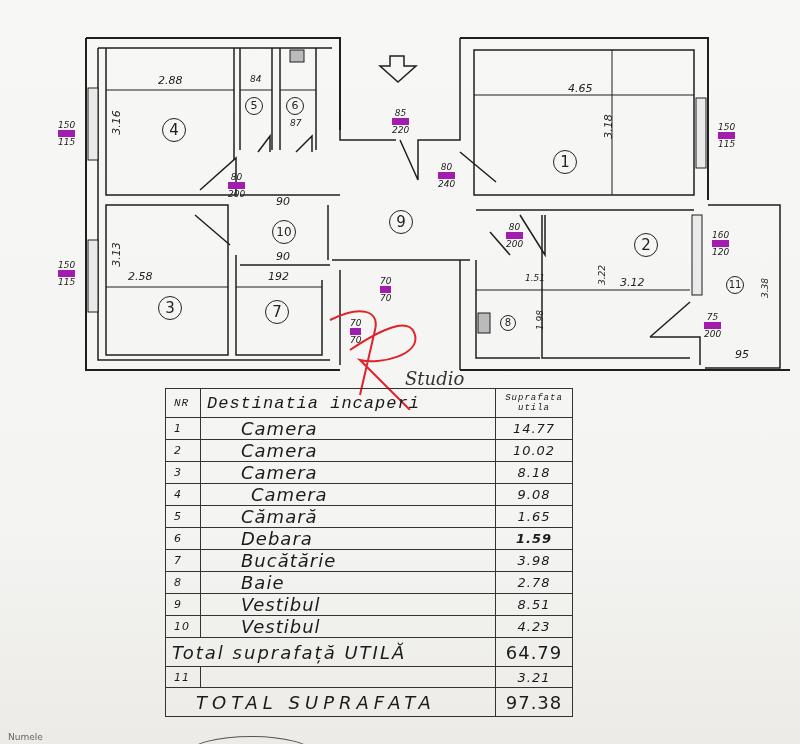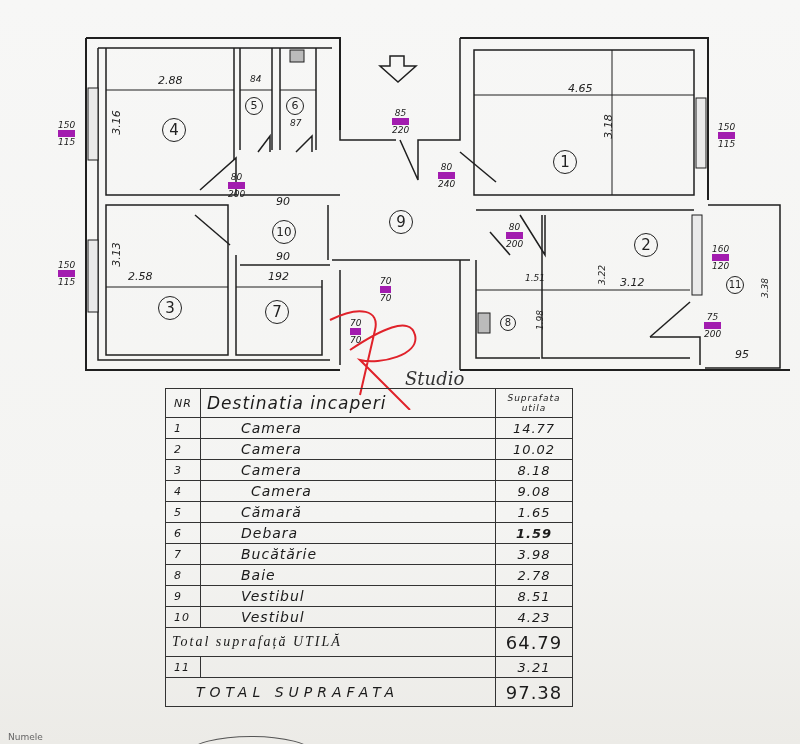--- a/index.html
+++ b/index.html
@@ -7,24 +7,24 @@
   .paper{position:absolute;left:0;top:0;width:800px;height:744px;background:linear-gradient(180deg,#f7f7f6 0%,#f4f4f2 70%,#ecebe7 100%);}
   svg.plan{position:absolute;left:0;top:0;}
   .lbl{position:absolute;font-family:"DejaVu Sans",sans-serif;font-style:italic;color:#222;white-space:nowrap;}
   .dim{font-size:11px;}
   .num{font-size:15px;border:1.5px solid #222;border-radius:50%;width:22px;height:22px;line-height:22px;text-align:center;font-style:normal;}
   .frac{font-size:9px;text-align:center;line-height:10px;}
   .frac span{display:block;}
   .frac .top{border-bottom:7px solid #a21caf;}
   .vert{transform:rotate(-90deg);transform-origin:center;}
   table.area{position:absolute;left:165px;top:388px;width:408px;border-collapse:collapse;font-style:italic;color:#1b1b1b;}
-  table.area td{border:1px solid #333;padding:0 6px;height:20px;font-size:14px;font-family:"DejaVu Sans",sans-serif;letter-spacing:1px;}
+  table.area td{border:1px solid #333;padding:0 6px;height:20px;font-size:18px;font-family:"DejaVu Sans",sans-serif;letter-spacing:1px;}
   table.area td.nr{width:20px;font-size:11px;padding-left:8px;}
   table.area td.val{width:64px;text-align:center;font-size:13px;}
-  table.area tr.head td{height:28px;}
+  table.area tr.head td{height:28px;font-family:Liberation Mono, monospace;}
   table.area tr.head td.val{font-size:9px;line-height:10px;text-align:center;}
   table.area tr.total td{height:28px;}
   table.area tr.total td.val{font-size:18px;font-style:normal;text-align:center;}
   table.area td.indent1{padding-left:40px;}
   table.area td.indent2{padding-left:50px;}
   .footer-note{position:absolute;left:8px;top:732px;font-size:9px;color:#666;}
   .stamp{position:absolute;left:190px;top:736px;width:120px;height:30px;border:1.5px solid #555;border-radius:50%;}
   .wm{position:absolute;left:320px;top:300px;}
 </style>
 </head>
@@ -138,21 +138,21 @@
     <span>115</span>
   </div>
 <div class="lbl frac" style="left:58px;top:260px;">
     <span class="top">150</span>
     <span>115</span>
   </div>
 <div class="lbl frac" style="left:718px;top:122px;">
     <span class="top">150</span>
     <span>115</span>
   </div>
-<div class="lbl frac" style="left:712px;top:244px;">
+<div class="lbl frac" style="left:712px;top:230px;">
     <span class="top">160</span>
     <span>120</span>
   </div>
 <div class="lbl frac" style="left:392px;top:108px;">
     <span class="top">85</span>
     <span>220</span>
   </div>
 <div class="lbl frac" style="left:438px;top:162px;">
     <span class="top">80</span>
     <span>240</span>
@@ -234,21 +234,21 @@
         <td class="nr">9</td>
         <td class="indent1">Vestibul</td>
         <td class="val">8.51</td>
       </tr>
   <tr>
         <td class="nr">10</td>
         <td class="indent1">Vestibul</td>
         <td class="val">4.23</td>
       </tr>
   <tr class="total">
-    <td colspan="2" style="letter-spacing:2px;font-family:Liberation Serif, serif;">Total suprafață UTILĂ</td>
+    <td colspan="2" style="letter-spacing:2px;">Total suprafață UTILĂ</td>
     <td class="val">64.79</td>
   </tr>
   <tr>
     <td class="nr">11</td>
     <td></td>
     <td class="val">3.21</td>
   </tr>
   <tr class="total">
     <td colspan="2" style="padding-left:30px;letter-spacing:5px;">TOTAL SUPRAFATA</td>
     <td class="val">97.38</td>

